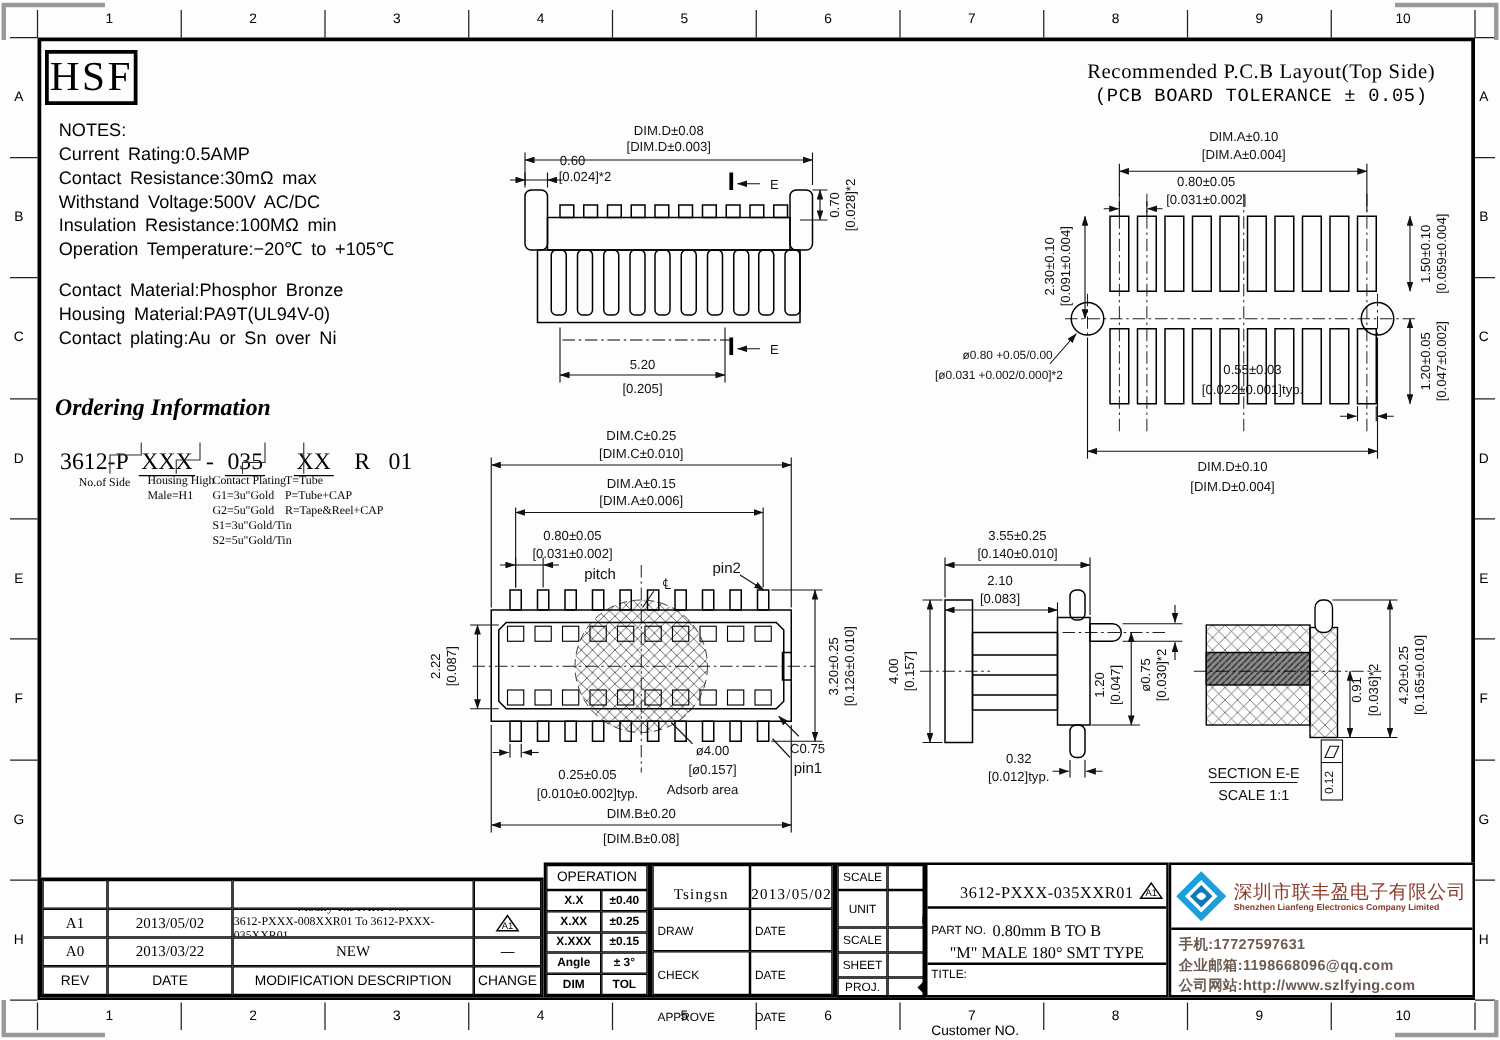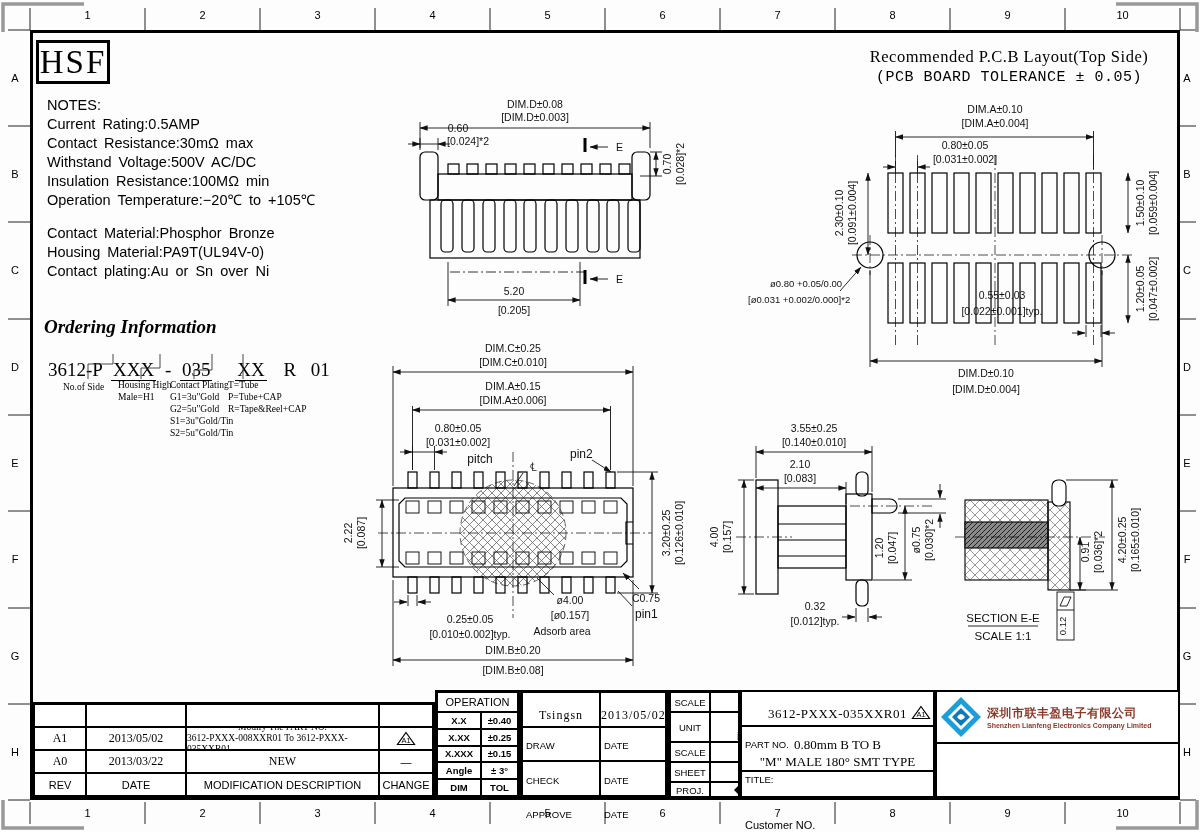--- a/index.html
+++ b/index.html
@@ -53,21 +53,21 @@
   .unitcell .top{border-bottom:5px solid #a16207;padding:0 3px;margin-left:48px;}
   .part{left:740px;top:690px;width:195px;height:108px;}
   .prow{position:relative;box-sizing:border-box;border-bottom:2px solid #000;}
   .pr1{height:35px;} .pr2{height:45px;} .pr3{height:23px;border-bottom:none;}
   .pv{position:absolute;top:14px;width:100%;text-align:center;font-family:"Liberation Serif",serif;font-size:13px;letter-spacing:.5px;}
   .pt1{position:absolute;top:10px;width:100%;text-align:center;font-family:"Liberation Serif",serif;font-size:13px;}
   .pt2{position:absolute;top:27px;width:100%;text-align:center;font-family:"Liberation Serif",serif;font-size:13px;}
   .tri{position:absolute;right:2px;top:13px;}
   .co{left:935px;top:690px;width:245px;height:108px;}
   .cotop{height:52px;box-sizing:border-box;border-bottom:2px solid #000;display:flex;align-items:center;gap:5px;padding:2px 3px;}
-  .cn{font-size:12px;font-weight:bold;letter-spacing:.5px;}
+  .cn{font-size:15px;font-weight:normal;letter-spacing:.5px;}
   .en{font-size:7px;font-weight:bold;}
   .cobot{padding:4px 6px;font-weight:bold;font-size:11.5px;line-height:1.45;letter-spacing:.3px;}
 </style>
 </head>
 <body>
 
 <div class="sheet">
 
   <svg class="abs" style="left:0;top:0" width="1200" height="832">
     <g stroke="#222" stroke-width="1">
@@ -612,15 +612,20 @@
         <polygon points="21,1 41,21 21,41 1,21" fill="#1b9ed9"></polygon>
         <polygon points="21,8 34,21 21,34 8,21" fill="#fff"></polygon>
         <polygon points="21,12 30,21 21,30 12,21" fill="#0e78b8"></polygon>
         <path d="M17,21 q4,-6 8,0 q-4,6 -8,0" fill="#fff"></path>
       </svg>
       <div>
         <div class="cn" style="color:#8b3a2a">深圳市联丰盈电子有限公司</div>
         <div class="en" style="color:#8b3a2a">Shenzhen Lianfeng Electronics Company Limited</div>
       </div>
     </div>
+    <div class="cobot" style="color:#6b5b50">
+      <div>手机:17727597631</div>
+      <div>企业邮箱:1198668096@qq.com</div>
+      <div>公司网站:http://www.szlfying.com</div>
+    </div>
   </div>
 
 </div>
 
 </body></html>

